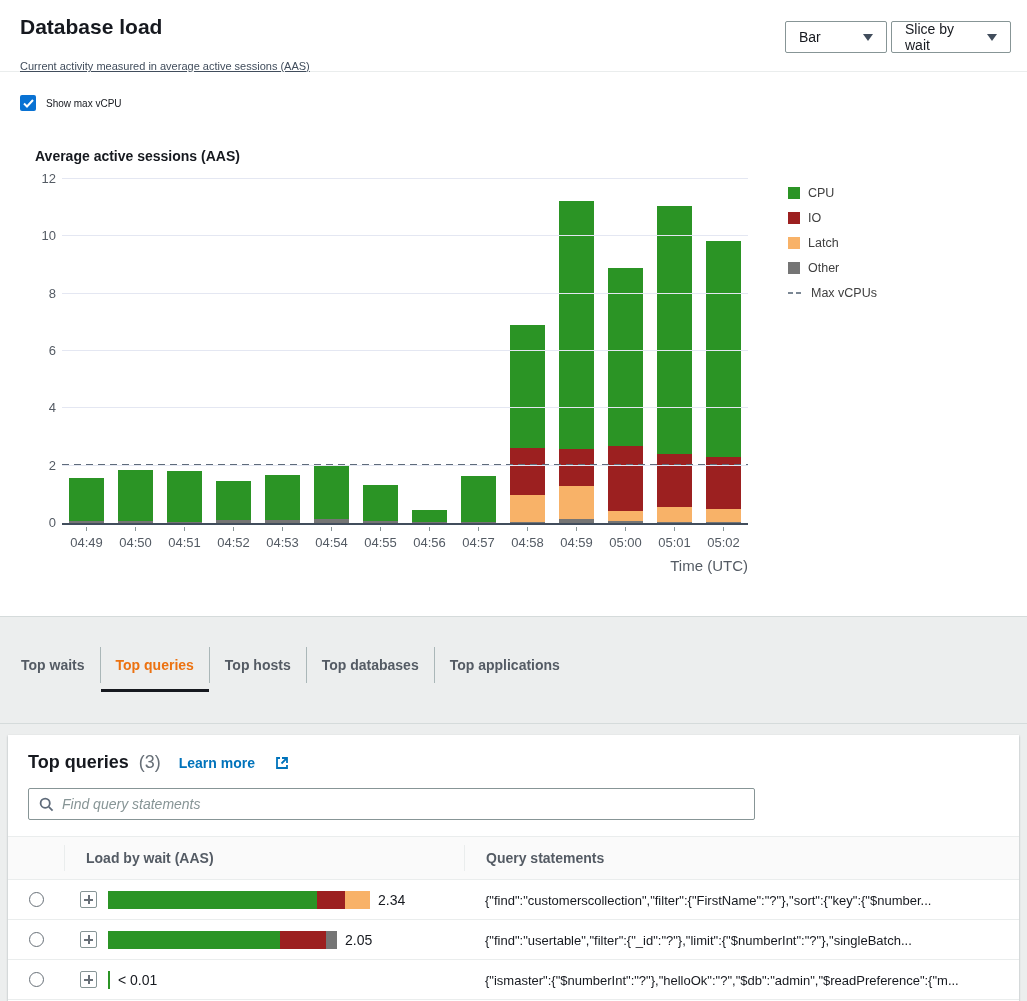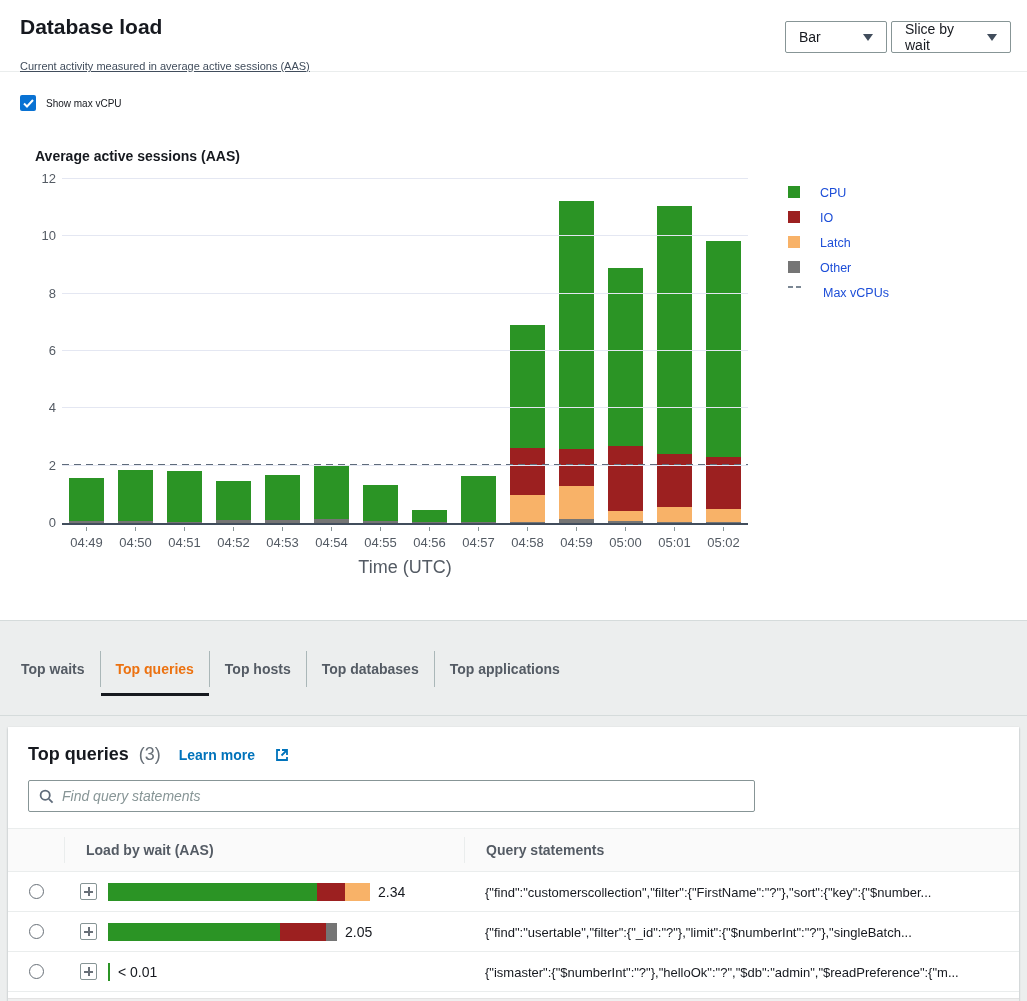--- a/index.html
+++ b/index.html
@@ -32,30 +32,30 @@
   .ytick-label { position:absolute; left:-34px; width:28px; text-align:right; font-size:13px; color:#545b64; line-height:16px; }
   .bars { position:absolute; left:0; right:0; bottom:0; top:0; display:flex; align-items:flex-end; }
   .bar-slot { width:49px; height:100%; display:flex; align-items:flex-end; justify-content:center; }
   .bar { width:35px; display:flex; flex-direction:column-reverse; }
   .bar > div { width:100%; }
   .max-line { position:absolute; left:0; right:0; height:2px;
     background:repeating-linear-gradient(90deg,#5f6b7a 0 7px,transparent 7px 12px); }
   .xlabels { display:flex; width:686px; margin-left:27px; margin-top:2px; }
   .xlabel { width:49px; text-align:center; font-size:13px; color:#545b64; }
   .xlabel .tick { width:1px; height:4px; background:#879596; margin:0 auto 4px; }
-  .xaxis-title { width:686px; margin-left:27px; text-align:center; font-size:18px; color:#545b64; margin-top:7px; padding-bottom:42px; }
+  .xaxis-title { width:686px; margin-left:27px; text-align:right; font-size:15px; color:#545b64; margin-top:7px; padding-bottom:42px; }
 
   .legend { margin-left:40px; padding-top:5px; }
-  .legend-item { display:flex; align-items:flex-start; gap:20px; margin-bottom:11px; font-size:12.5px; color:#1d4ed8; }
+  .legend-item { display:flex; align-items:center; gap:8px; margin-bottom:11px; font-size:12.5px; color:#404040; }
   .swatch { width:12px; height:12px; flex:none; }
   .swatch-dash { width:15px; height:2px; flex:none;
     background:repeating-linear-gradient(90deg,#7b8794 0 5px,transparent 5px 8px); }
 
   
-  .tabs-band { background:#eceeee; border-top:1px solid #d5dbdb; border-bottom:1px solid #d5dbdb; height:96px; padding-top:30px; }
+  .tabs-band { background:#eceeee; border-top:1px solid #d5dbdb; border-bottom:1px solid #d5dbdb; height:108px; padding-top:30px; }
   .tabs { display:flex; margin-left:6px; }
   .tab { padding:0 15px; font-size:14px; font-weight:700; color:#545b64; line-height:36px; cursor:pointer; position:relative; }
   .tab + .tab { border-left:1px solid #aab7b8; }
   .tab.active { color:#ec7211; }
   .tab.active::after { content:""; position:absolute; left:0; right:0; bottom:-9px; height:3px; background:#16191f; }
 
   
   .lower { background:#eceeee; padding:11px 8px 0; height:298px; }
   .card { background:#fff; box-shadow:0 1px 2px rgba(0,28,36,.3); height:287px; position:relative; }
   .card-header { display:flex; align-items:baseline; gap:10px; padding:17px 20px 0; }

